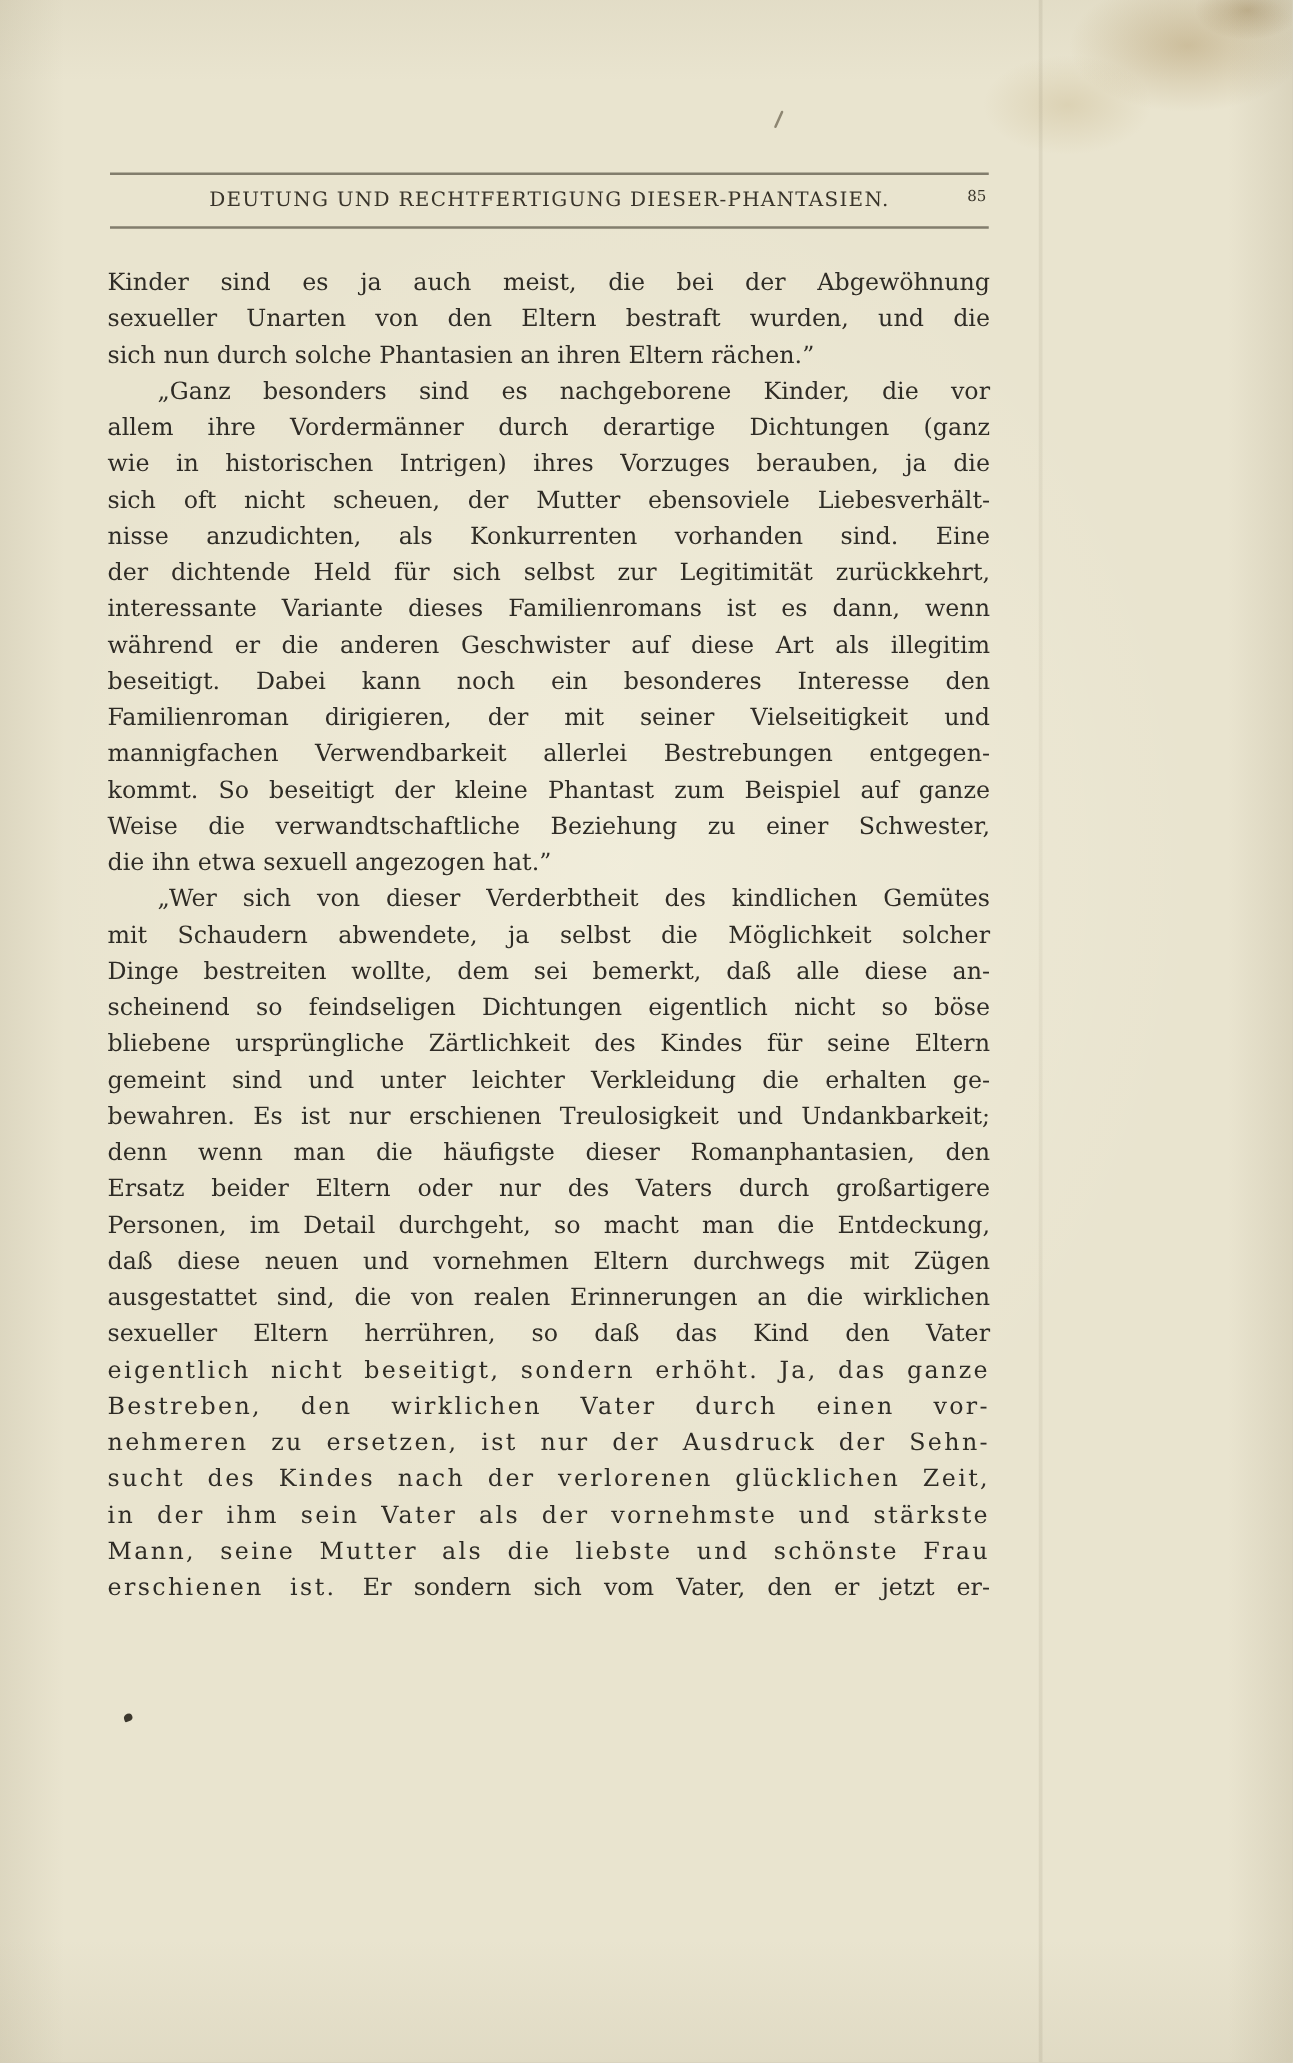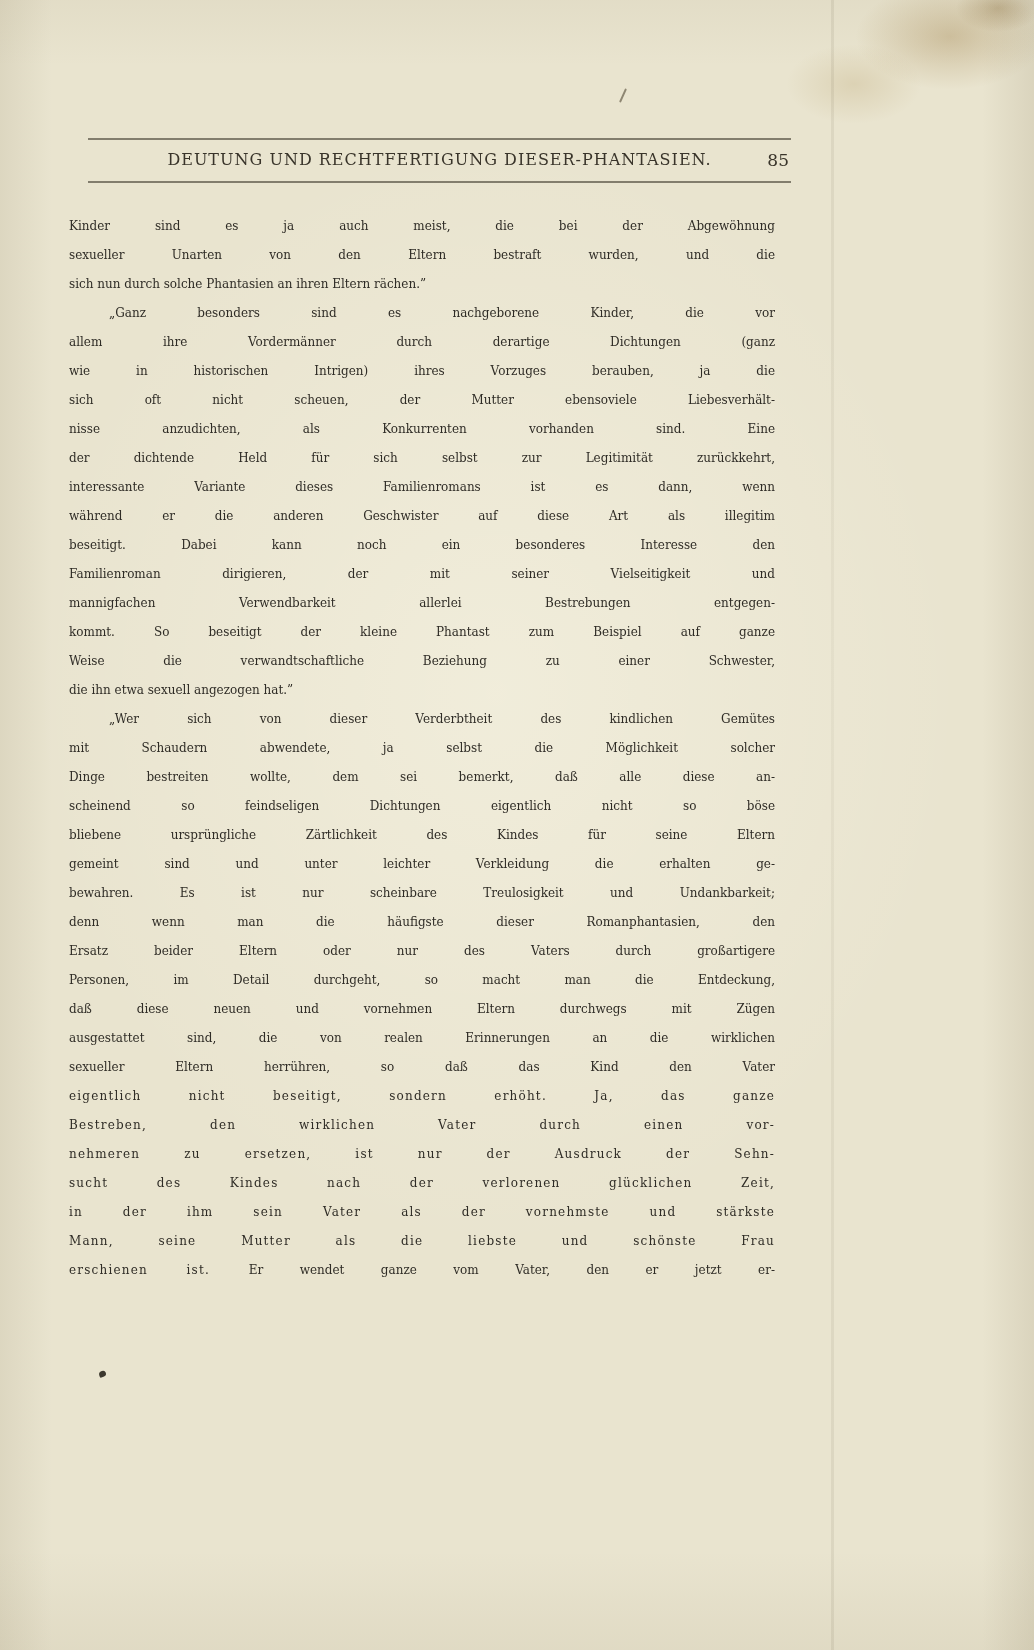--- a/index.html
+++ b/index.html
@@ -48,26 +48,26 @@
     border-top:2px solid rgba(62,56,44,0.60);
     border-bottom:2px solid rgba(62,56,44,0.60);
     padding:10px 0 12px 0;
   }
   .header-inner{position:relative; text-align:center;}
   .header-title{
     font-size:16px; letter-spacing:1px; color:#39342a; white-space:nowrap;
   }
   .page-number{
     position:absolute; right:2px; top:0;
-    font-size:17px; color:#39342a;
+    font-size:12px; color:#39342a;
   }
   
   .body-text{
-    position:absolute; left:69px; top:212px; width:706px;
-    font-size:12px; color:#2f2c26;
+    position:absolute; left:86px; top:212px; width:706px;
+    font-size:19px; color:#2f2c26;
   }
   .line{
     height:29px; line-height:29px;
     text-align:justify; text-align-last:justify;
     white-space:normal;
   }
   .line.end{ text-align-last:left; }
   .line.indent{ text-indent:40px; }
   .sperr{ letter-spacing:0.1em; word-spacing:0.08em;margin-top:45px; }
 </style>
@@ -106,29 +106,29 @@
       <div class="line"><span>mannigfachen Verwendbarkeit allerlei Bestrebungen entgegen-</span></div>
       <div class="line"><span>kommt. So beseitigt der kleine Phantast zum Beispiel auf ganze</span></div>
       <div class="line"><span>Weise die verwandtschaftliche Beziehung zu einer Schwester,</span></div>
       <div class="line end"><span>die ihn etwa sexuell angezogen hat.”</span></div>
       <div class="line indent"><span>„Wer sich von dieser Verderbtheit des kindlichen Gemütes</span></div>
       <div class="line"><span>mit Schaudern abwendete, ja selbst die Möglichkeit solcher</span></div>
       <div class="line"><span>Dinge bestreiten wollte, dem sei bemerkt, daß alle diese an-</span></div>
       <div class="line"><span>scheinend so feindseligen Dichtungen eigentlich nicht so böse</span></div>
       <div class="line"><span>bliebene ursprüngliche Zärtlichkeit des Kindes für seine Eltern</span></div>
       <div class="line"><span>gemeint sind und unter leichter Verkleidung die erhalten ge-</span></div>
-      <div class="line"><span>bewahren. Es ist nur scheinbare Treulosigkeit und Undankbarkeit;</span></div>
+      <div class="line"><span>bewahren. Es ist nur erschienen Treulosigkeit und Undankbarkeit;</span></div>
       <div class="line"><span>denn wenn man die häufigste dieser Romanphantasien, den</span></div>
       <div class="line"><span>Ersatz beider Eltern oder nur des Vaters durch großartigere</span></div>
       <div class="line"><span>Personen, im Detail durchgeht, so macht man die Entdeckung,</span></div>
       <div class="line"><span>daß diese neuen und vornehmen Eltern durchwegs mit Zügen</span></div>
       <div class="line"><span>ausgestattet sind, die von realen Erinnerungen an die wirklichen</span></div>
       <div class="line"><span>sexueller Eltern herrühren, so daß das Kind den Vater</span></div>
       <div class="line"><span class="sperr">eigentlich nicht beseitigt, sondern erhöht. Ja, das ganze</span></div>
       <div class="line"><span class="sperr">Bestreben, den wirklichen Vater durch einen vor-</span></div>
       <div class="line"><span class="sperr">nehmeren zu ersetzen, ist nur der Ausdruck der Sehn-</span></div>
       <div class="line"><span class="sperr">sucht des Kindes nach der verlorenen glücklichen Zeit,</span></div>
       <div class="line"><span class="sperr">in der ihm sein Vater als der vornehmste und stärkste</span></div>
       <div class="line"><span class="sperr">Mann, seine Mutter als die liebste und schönste Frau</span></div>
-      <div class="line"><span class="sperr">erschienen ist. </span><span>Er wendet ganze vom Vater, den er jetzt er-</span></div>
+      <div class="line"><span class="sperr">erschienen ist. </span><span>Er sondern sich vom Vater, den er jetzt er-</span></div>
     </div>
 
 </div>
 
 </body></html>

